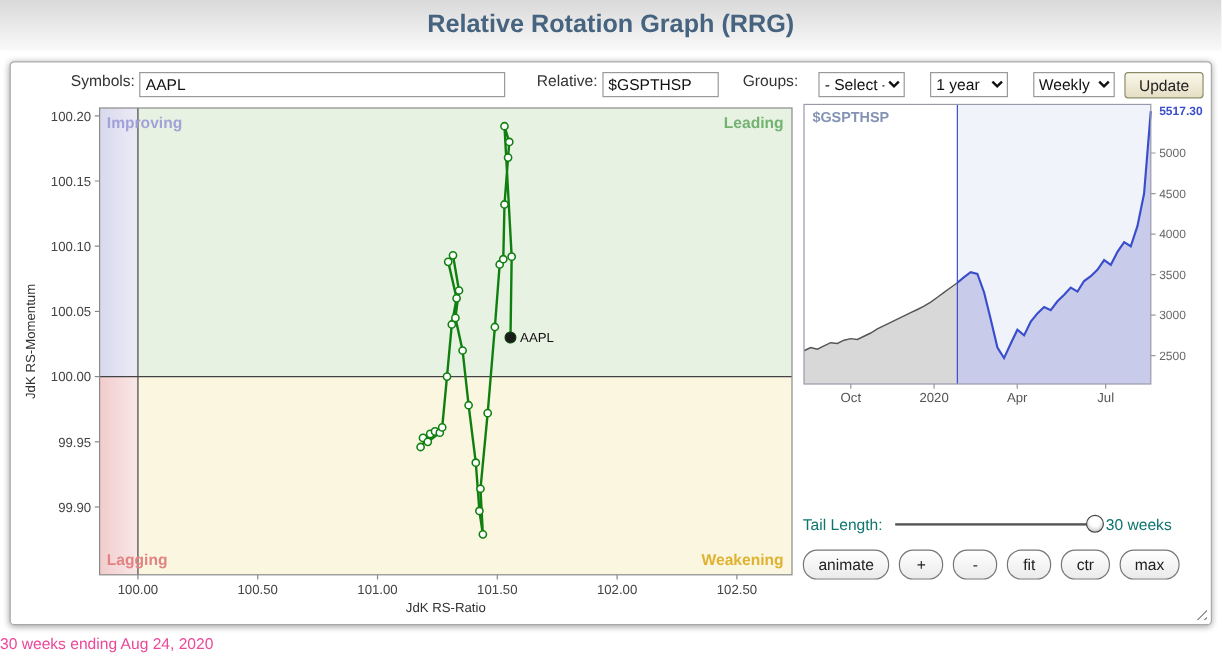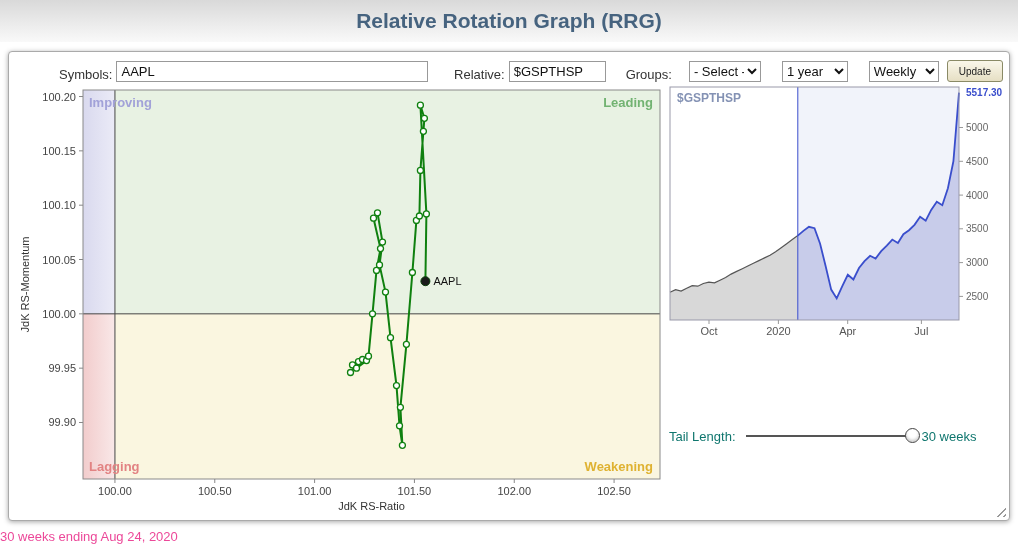--- a/index.html
+++ b/index.html
@@ -4,31 +4,31 @@
 <style>
   * { box-sizing: border-box; margin: 0; padding: 0; }
   html,body { width: 1018px; height: 558px; overflow: hidden; background: #fff;
     font-family: "Liberation Sans", sans-serif; }
   .app-header { height: 42px; background: linear-gradient(#d9d9d9, #f9f9f9);
     display: flex; align-items: center; justify-content: center; }
   .app-title { font-size: 21px; font-weight: bold; color: #46637f; }
   .panel { position: relative; margin: 9px 8px 0 8px; height: 470px;
     border: 1px solid #aaa; border-radius: 4px; background: #fff;
     box-shadow: 0 1px 5px rgba(0,0,0,.35); padding: 6px; }
-  .controls { display: flex; align-items: flex-end; margin: 2px 0 4px 44px;
+  .controls { display: flex; align-items: flex-start; margin: 2px 0 4px 44px;
     font-size: 13px; color: #333; }
   .controls label { margin-right: 4px; }
   input[type=text] { border: 1px solid #999; height: 21px; font-size: 13px;
     padding: 1px 4px; font-family: inherit; color: #111; }
   #symbols-input { width: 312px; }
   #benchmark-input { width: 97px; margin-right: 20px; }
   .bench-label { margin-left: 26px; }
   select { height: 21px; font-size: 13px; border: 1px solid #999; background: #fff;
     margin-right: 8px; font-family: inherit; color: #111; margin-left: 13px; }
-  .update-btn { height: 22px; padding: 0 11px; font-size: 10px; cursor: pointer;
+  .update-btn { height: 22px; padding: 0 11px; font-size: 13px; cursor: pointer;
     border: 1px solid #8a8a66; border-radius: 3px; color: #222;
     background: linear-gradient(#faf7ea, #e6dfc4); font-family: inherit; }
   .content { display: flex; }
   .rrg-wrap { width: 652px; }
   .right-col { flex: 1; padding-left: 4px; }
   .tail-row { display: flex; align-items: center; margin-top: 86px;
     font-size: 13px; color: #0f766e; }
   .slider { position: relative; width: 172px; height: 16px; margin: 0 4px 0 10px; }
   .slider .track { position: absolute; top: 7px; left: 0; right: 0; height: 2px;
     background: #555; }
@@ -193,19 +193,27 @@
           </svg>
       </div>
       <div class="tail-row">
         <span>Tail Length:</span>
         <div class="slider">
           <div class="track"></div>
           <div class="handle"></div>
         </div>
         <span>30 weeks</span>
       </div>
+      <div class="btn-row">
+        <button class="pill">animate</button>
+        <button class="pill">+</button>
+        <button class="pill">-</button>
+        <button class="pill">fit</button>
+        <button class="pill">ctr</button>
+        <button class="pill">max</button>
+      </div>
     </div>
   </div>
 
   <div class="resize-handle"></div>
 </div>
 
 <div class="footer">30 weeks ending Aug 24, 2020</div>
 
 </body></html>

